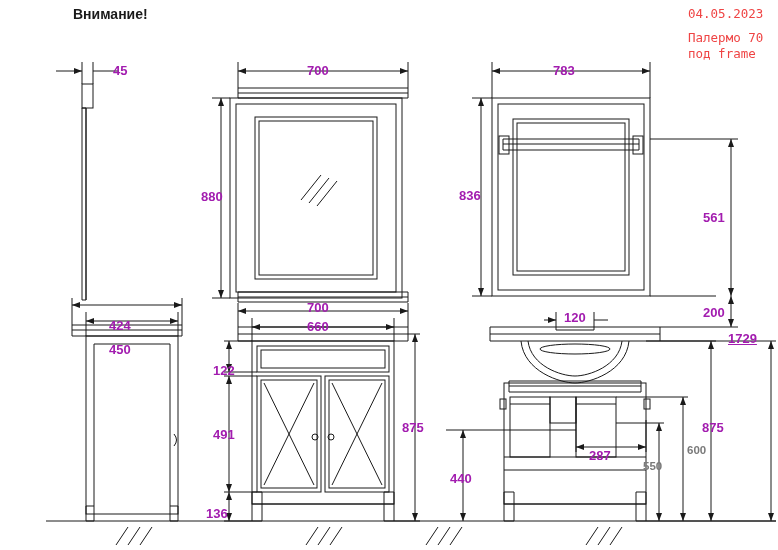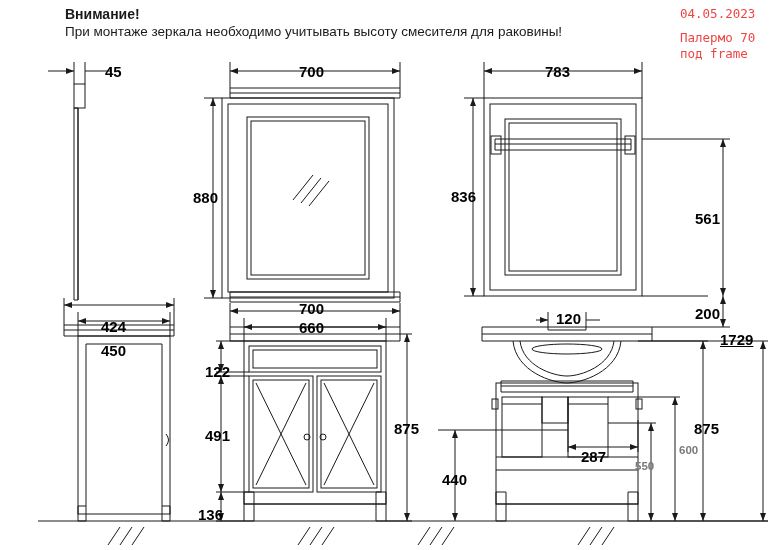--- a/index.html
+++ b/index.html
@@ -4,36 +4,36 @@
 <style>
   html,body{margin:0;padding:0;}
   body{
     width:778px;height:550px;
     background:#ffffff;
     font-family:"Liberation Sans", sans-serif;
     color:#1a1a1a;
     overflow:hidden;
     position:relative;
   }
-  .root{position:absolute;left:8px;top:0;width:718px;height:550px;}
+  .root{position:absolute;left:16px;top:0;width:718px;height:550px;}
   svg{position:absolute;left:0;top:0;}
   .txt{position:absolute;white-space:nowrap;}
 
   .warn-title{
     font-weight:bold;font-size:14px;left:57px;top:6px;
   }
   .warn-body{
     font-size:13.5px;left:57px;top:24px;
   }
   .stamp{
     font-family:"DejaVu Sans Mono", monospace;
     font-size:12.5px;color:#ef4444;
   }
   .dim{
-    font-size:15px;font-weight:bold;color:#000000;
+    font-size:13px;font-weight:bold;color:#a21caf;
   }
   .dim-s{
     font-size:11.5px;font-weight:bold;color:#1a1a1a;
   }
 </style>
 </head>
 <body>
 
 <div class="root">
 
@@ -302,21 +302,20 @@
         <line x1="422" y1="545" x2="434" y2="527"></line>
         <line x1="434" y1="545" x2="446" y2="527"></line>
         <line x1="570" y1="545" x2="582" y2="527"></line>
         <line x1="582" y1="545" x2="594" y2="527"></line>
         <line x1="594" y1="545" x2="606" y2="527"></line>
       </g>
     </g>
   </svg>
 
   <div class="txt warn-title">Внимание!</div>
-  <div class="txt warn-body">При монтаже зеркала необходимо учитывать высоту смесителя для раковины!</div>
 
   <div class="txt stamp" style="left:672px;top:6px;">04.05.2023</div>
   <div class="txt stamp" style="left:672px;top:30px;">Палермо 70</div>
   <div class="txt stamp" style="left:672px;top:46px;">под frame</div>
 
   <div class="txt dim" style="left:97px;top:63px;">45</div>
   <div class="txt dim" style="left:93px;top:296px;margin-top:46px;">450</div>
   <div class="txt dim" style="left:93px;top:318px;">424</div>
 
   <div class="txt dim" style="left:291px;top:63px;">700</div>

